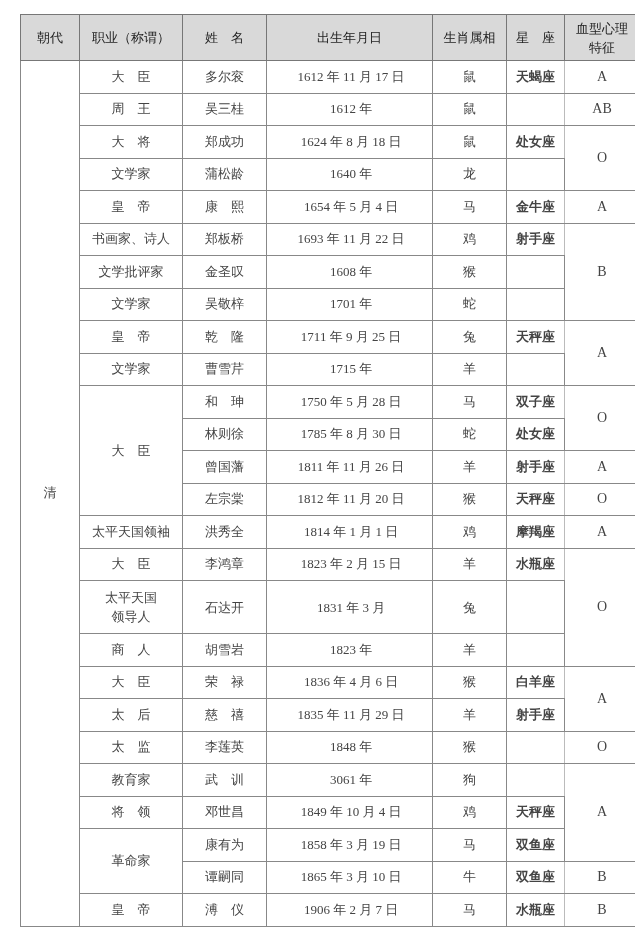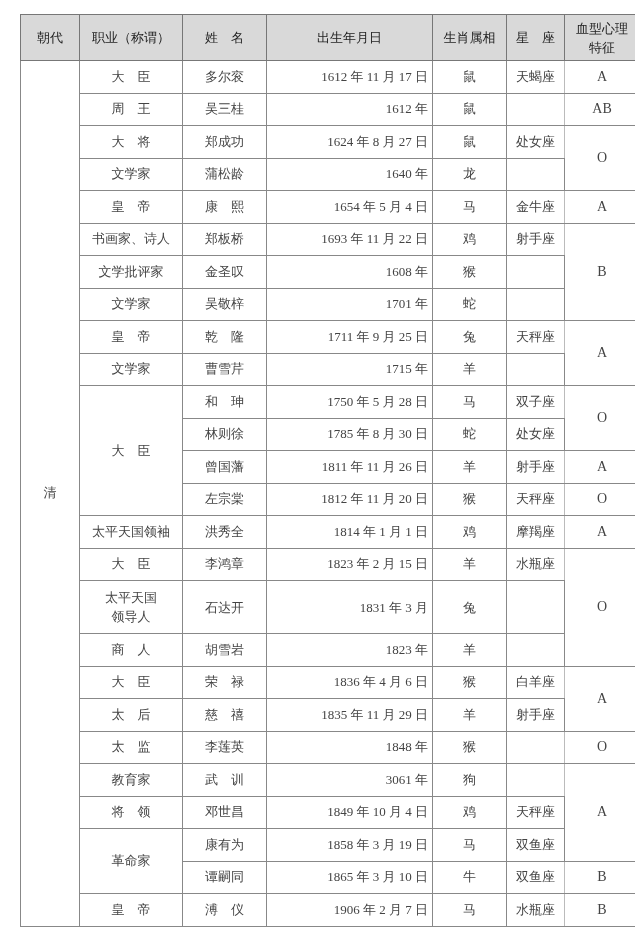--- a/index.html
+++ b/index.html
@@ -9,23 +9,23 @@
           border-collapse: collapse; table-layout: fixed;
           border: 1.5px solid #444; margin-top: 8px; }
   col.c0 { width: 59px; } col.c1 { width: 103px; } col.c2 { width: 84px; }
   col.c3 { width: 166px; } col.c4 { width: 74px; } col.c5 { width: 58px; }
   col.c6 { width: 75px; }
   th { background: #d9d9d9; font-family: "DejaVu Sans", "Liberation Sans", sans-serif;
        font-weight: normal; font-size: 13px; height: 45px; border: 1px solid #777;
        color: #222; line-height: 19px; padding: 0 2px; }
   td { border: 1px solid #888; font-size: 13px; height: 31.5px; padding: 0 4px;
        text-align: center; vertical-align: middle; color: #444; }
-  td.date { text-align: right; padding-left: 7px; font-family: "Liberation Serif", serif; }
+  td.date { text-align: center; padding-left: 7px; font-family: "Liberation Serif", serif; }
   td.blood { font-family: "Liberation Serif", serif; font-size: 14px; }
-  td.zodiac { border-left-color: #bbb; border-right-color: #bbb; }
+  td.zodiac { border-left-color: #bbb; border-right-color: #bbb; font-weight: bold; }
   tr.tall td { height: 52px; line-height: 19px; }
 </style>
 </head>
 <body>
 
 <table>
   <colgroup>
       <col class="c0">
       <col class="c1">
       <col class="c2">
@@ -62,21 +62,21 @@
       <td>吴三桂</td>
       <td class="date">1612 年</td>
       <td>鼠</td>
       <td class="zodiac"></td>
       <td class="blood">AB</td>
     </tr>
 
     <tr>
       <td>大　将</td>
       <td>郑成功</td>
-      <td class="date">1624 年 8 月 27 日</td>
+      <td class="date">1624 年 8 月 18 日</td>
       <td>鼠</td>
       <td class="zodiac">处女座</td>
       <td class="blood" rowspan="2">O</td>
     </tr>
 
     <tr>
       <td>文学家</td>
       <td>蒲松龄</td>
       <td class="date">1640 年</td>
       <td>龙</td>

